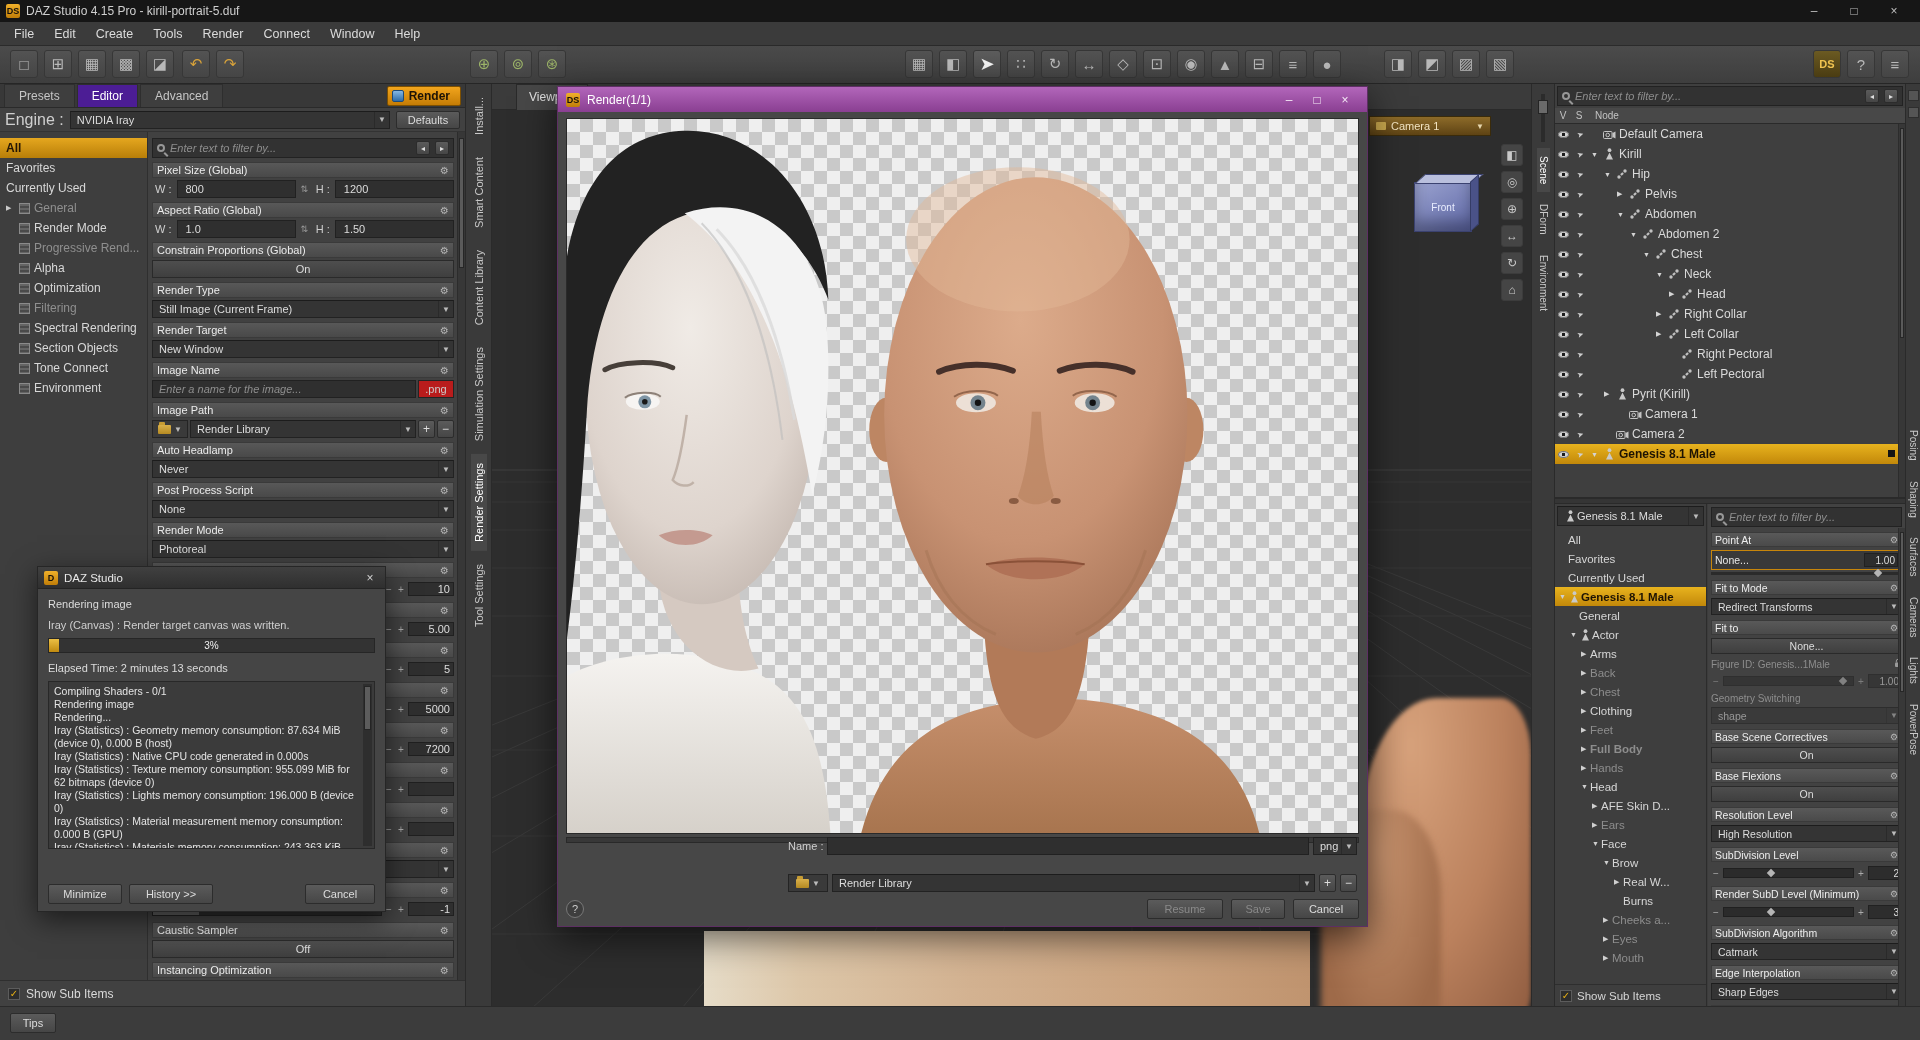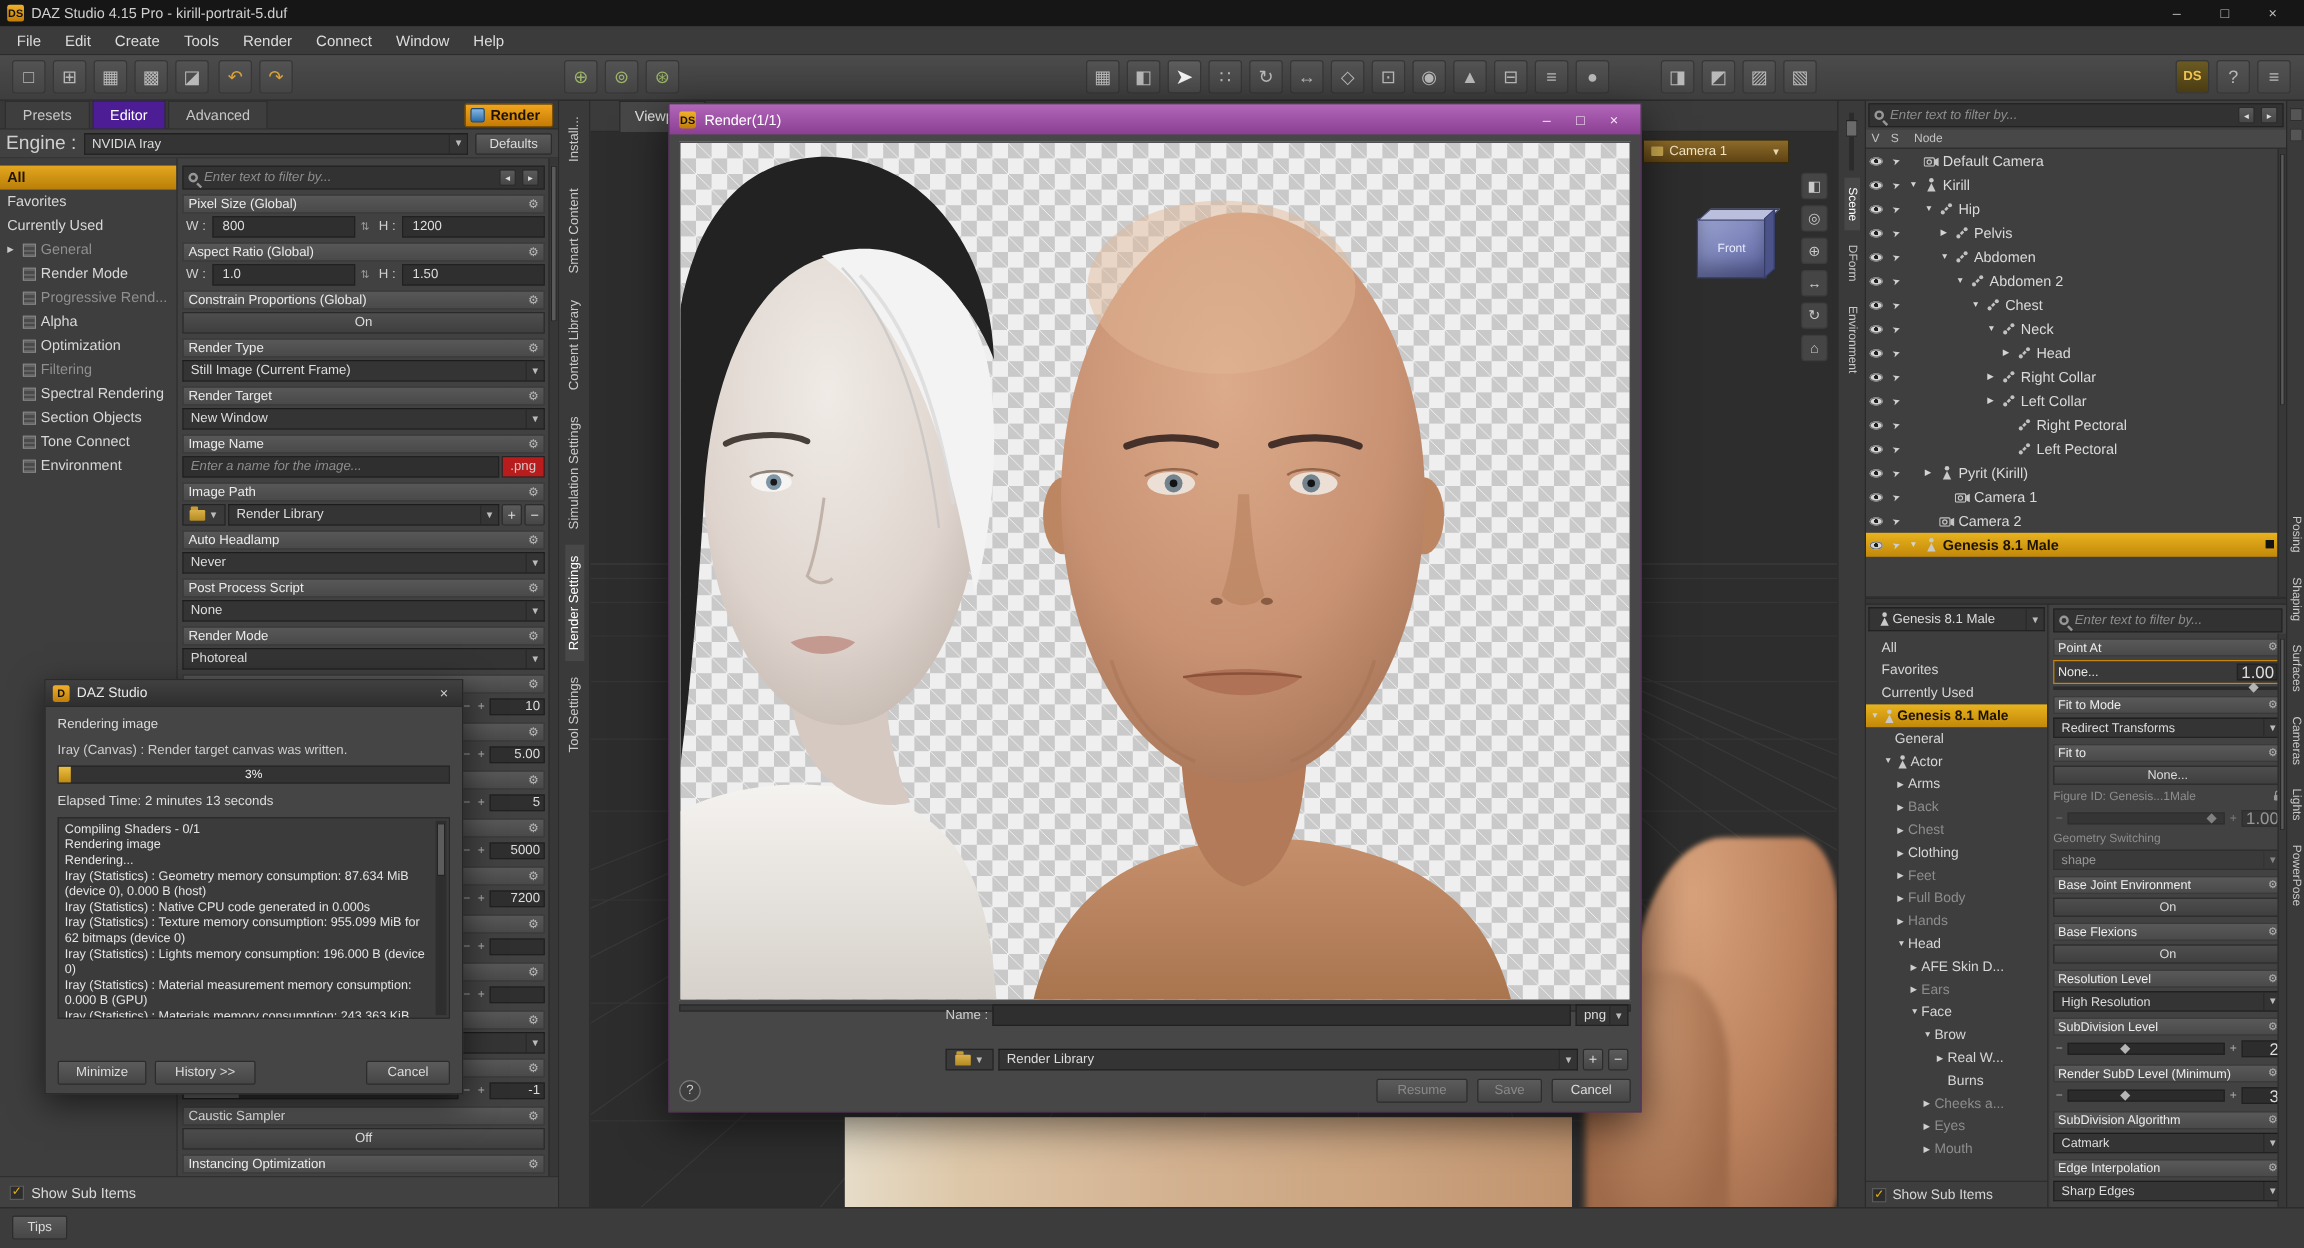--- a/index.html
+++ b/index.html
@@ -132,21 +132,21 @@
 .pr-arrow{width:9px;font-size:7px;color:#cfcfcf;flex:none}
 .pr-ico{width:13px;display:flex;justify-content:center;flex:none}
 #params-bottom{position:absolute;left:0;right:0;bottom:0;height:22px;display:flex;align-items:center;gap:5px;padding-left:5px;font-size:11.5px;background:#3e3e3e;border-top:1px solid #2e2e2e}
 #editor-pane{position:absolute;left:1708px;top:504px;width:197px;bottom:34px;background:#424242;overflow:hidden;padding:0 3px}
 #editor-search{height:20px;margin-top:3px}
 .ed-header{height:15px;background:linear-gradient(#595959,#4a4a4a);border:1px solid #3a3a3a;margin-top:5px;display:flex;align-items:center;padding:0 3px;font-size:10.5px;color:#ededed;white-space:nowrap;overflow:hidden}
 .ed-header .hgear{font-size:9px}
 .ed-drop{height:17px;margin-top:3px;font-size:10.5px}
 .ed-toggle{height:16px;margin-top:3px;background:linear-gradient(#4e4e4e,#3f3f3f);border:1px solid #2a2a2a;text-align:center;line-height:15px;font-size:10.5px;color:#ddd}
 .ed-accent{margin-top:3px;border:1px solid #c8860b;background:#393939;height:20px;display:flex;align-items:center;padding:0 3px;font-size:10.5px;color:#e8e8e8}
-.ed-num{width:34px;height:14px;margin-left:auto;background:#2d2d2d;border:1px solid #212121;color:#ddd;font-size:14px;display:flex;align-items:center;justify-content:flex-end;padding-right:2px;flex:none}
+.ed-num{width:34px;height:14px;margin-left:auto;background:#2d2d2d;border:1px solid #212121;color:#ddd;font-size:10px;display:flex;align-items:center;justify-content:flex-end;padding-right:2px;flex:none}
 .ed-minitrack{height:3px;background:#2b2b2b;margin-top:2px;position:relative}
 .ed-minitrack .mnub{position:absolute;top:-2px;width:6px;height:6px;background:#b5b5b5;transform:rotate(45deg)}
 .ed-stepper{display:flex;align-items:center;gap:2px;margin-top:3px;height:16px}
 .ed-strack{flex:1;height:10px;background:#2b2b2b;border:1px solid #202020;position:relative}
 .ed-strack .mnub{position:absolute;top:1px;width:6px;height:6px;background:#b5b5b5;transform:rotate(45deg)}
 .ed-dim1{display:flex;align-items:center;margin-top:4px;font-size:10px;color:#8d8d8d;white-space:nowrap;overflow:hidden}
 .dimmed{opacity:.55}
 #editor-scroll{position:absolute;right:0;top:24px;bottom:0;width:7px;background:#383838;border-left:1px solid #2c2c2c}
 #editor-scroll .thumb{position:absolute;left:1px;right:1px;top:4px;height:160px;background:#5a5a5a;border:1px solid #262626}
 
@@ -1109,21 +1109,21 @@
           <span style="white-space: nowrap;">Clothing</span>
         </div>
         <div class="pr-row dim">
           <span style="width: 26px; flex: 0 0 auto;"></span>
           <span class="pr-arrow">▶</span>
           <span style="white-space: nowrap;">Feet</span>
         </div>
         <div class="pr-row dim">
           <span style="width: 26px; flex: 0 0 auto;"></span>
           <span class="pr-arrow">▶</span>
-          <span style="white-space: nowrap;">Full Body</span>
+          <span style="white-space: nowrap; font-weight: bold;">Full Body</span>
         </div>
         <div class="pr-row dim">
           <span style="width: 26px; flex: 0 0 auto;"></span>
           <span class="pr-arrow">▶</span>
           <span style="white-space: nowrap;">Hands</span>
         </div>
         <div class="pr-row">
           <span style="width: 26px; flex: 0 0 auto;"></span>
           <span class="pr-arrow">▼</span>
           <span style="white-space: nowrap;">Head</span>
@@ -1226,21 +1226,21 @@
           <span class="ed-num" style="margin: 0px;">1.00</span>
         </div>
         <div class="ed-dim1">
           <span>Geometry Switching</span>
         </div>
         <div class="dropfield ed-drop dimmed">
           <span>shape</span>
           <span class="darr">▼</span>
         </div>
         <div class="ed-header">
-          <span>Base Joint Environment</span>
+          <span>Base Scene Correctives</span>
           <span class="hgear">⚙</span>
         </div>
         <div class="ed-toggle">On</div>
         <div class="ed-header">
           <span>Base Flexions</span>
           <span class="hgear">⚙</span>
         </div>
         <div class="ed-toggle">On</div>
         <div class="ed-header">
           <span>Resolution Level</span>

